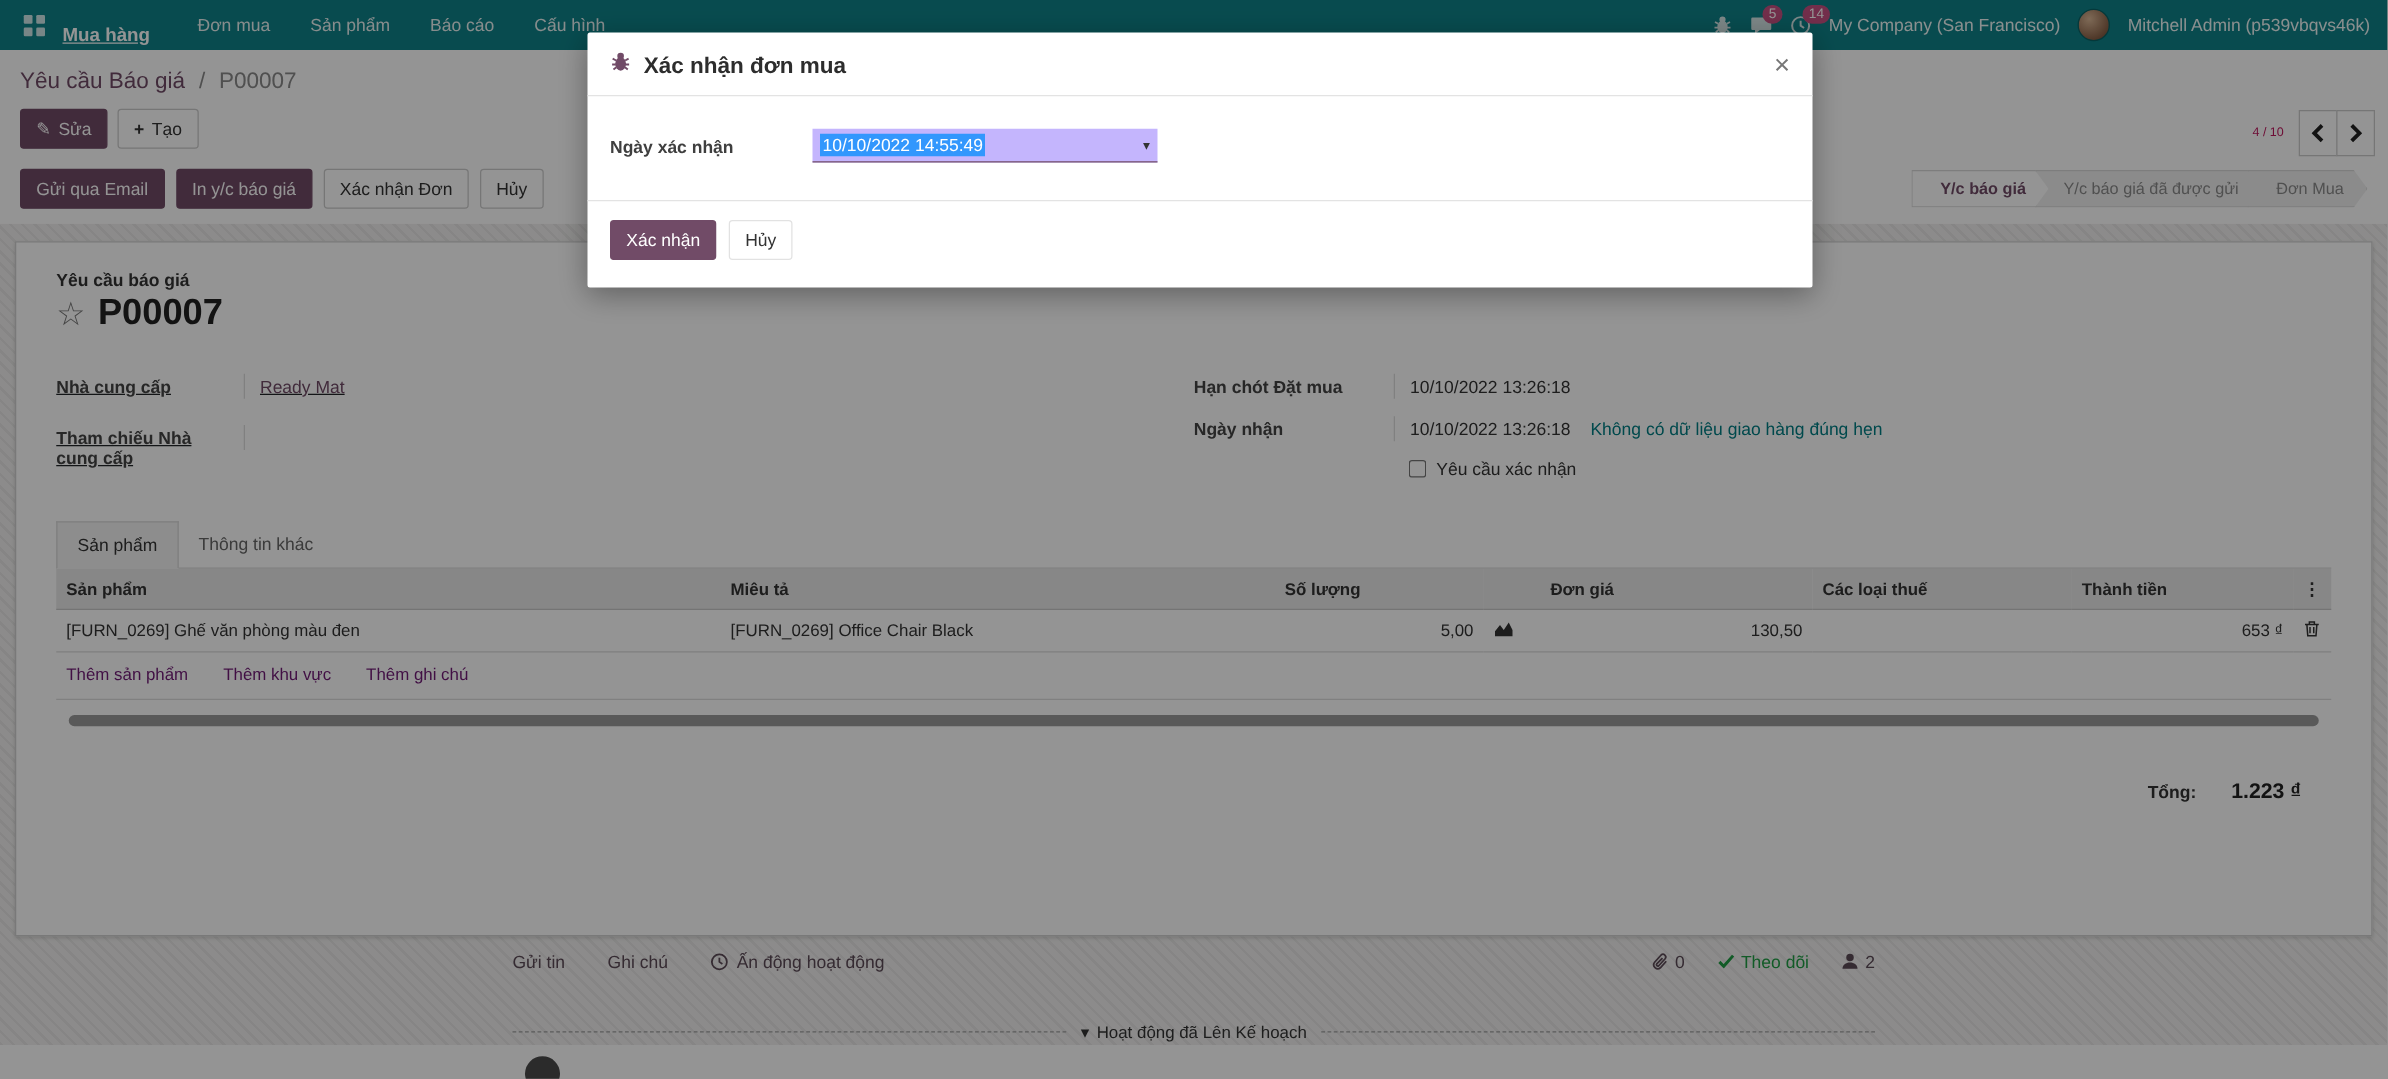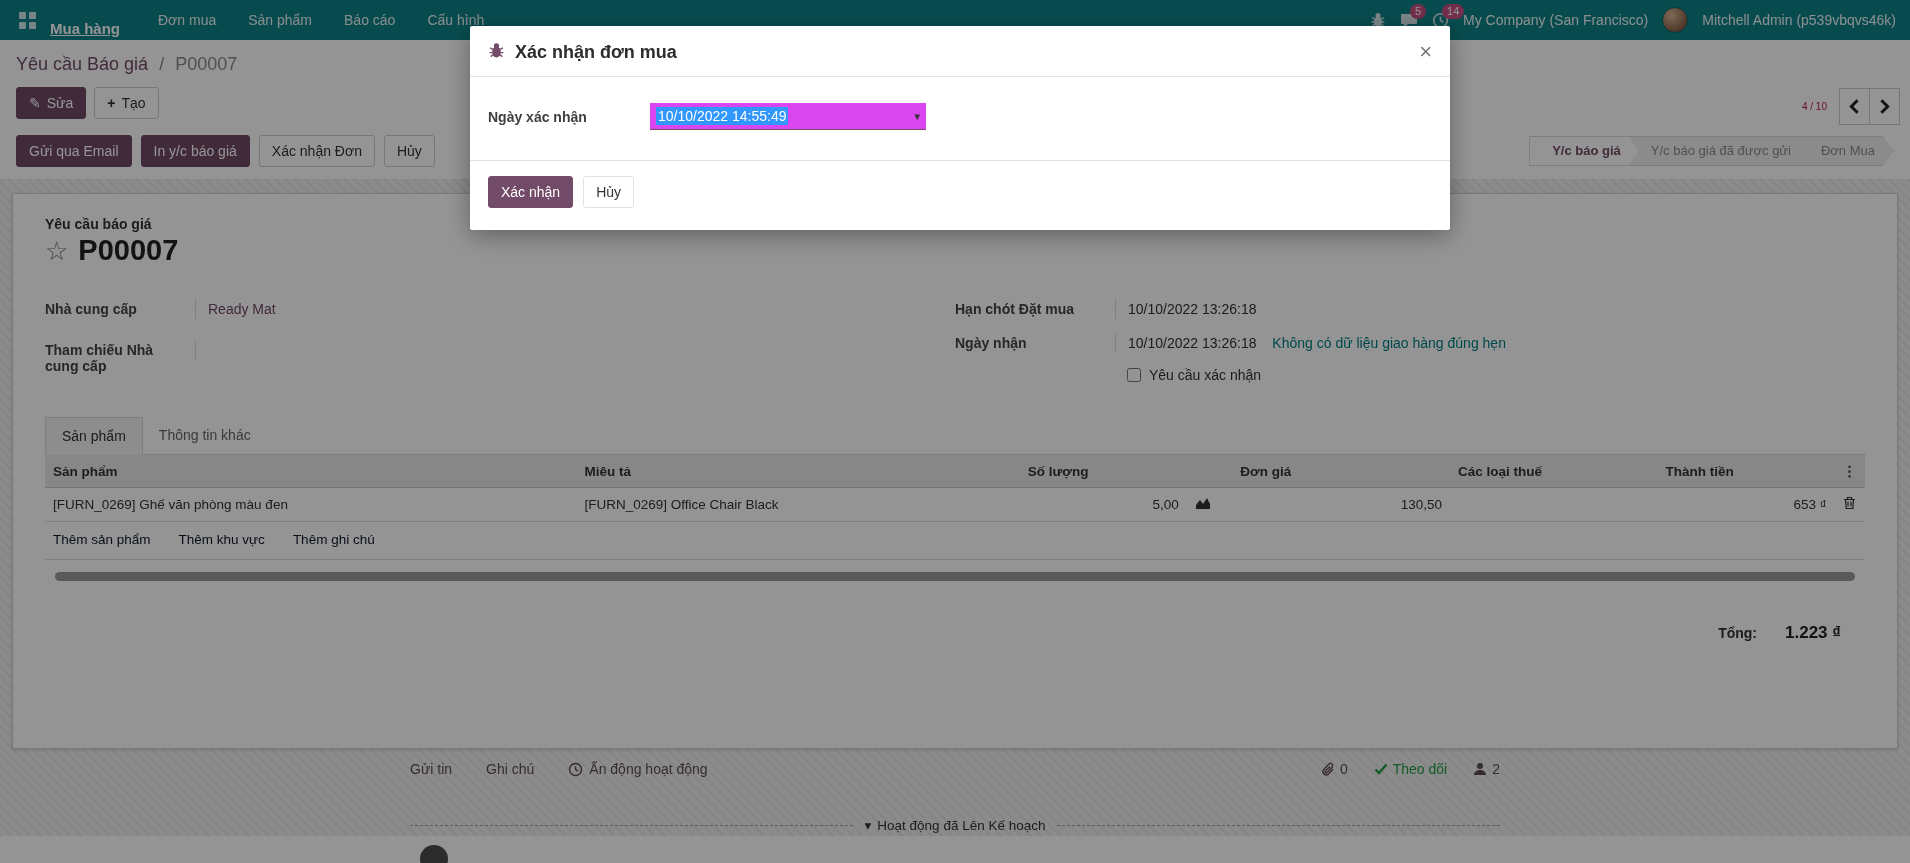--- a/index.html
+++ b/index.html
@@ -53,21 +53,21 @@
              background-image:repeating-linear-gradient(45deg, rgba(0,0,0,0.045) 0 2px, transparent 2px 7px);
              padding-top:14px; }
   .sheet { margin:0 12px; background:#fff; border:1px solid #d0d0d0; box-shadow:0 1px 3px rgba(0,0,0,.15);
            min-height:556px; padding:22px 32px 18px; position:relative; }
   .doc-type { font-size:14px; font-weight:bold; color:#333; }
   .title-row { display:flex; align-items:center; gap:10px; margin-top:2px; }
   .star { font-size:26px; color:#777; line-height:1; cursor:pointer; }
   .doc-name { font-size:29px; font-weight:bold; color:#222; }
   .fields { display:flex; margin-top:32px; }
   .fgroup { display:grid; grid-template-columns:150px 1fr; row-gap:14px; align-items:start; }
-  .fgroup.left { width:46%; }
+  .fgroup.left { width:46%;text-decoration:underline; }
   .fgroup.right { width:50%; margin-left:auto; grid-template-columns:160px 1fr; }
   .flabel { font-size:14px; font-weight:bold; color:#444; padding:2px 10px 2px 0; }
   .fvalue { font-size:14px; color:#333; border-left:1px solid #ddd; padding:2px 0 2px 12px; min-height:20px; }
   .fvalue.link { color:#714B67; cursor:pointer; }
   .fnote { color:#017e84; margin-left:12px; }
   .fcheck { display:flex; align-items:center; gap:8px; grid-column:1 / 3; margin-left:160px; padding-left:12px; }
   .fcheck input { width:14px; height:14px; cursor:pointer; }
   .fcheck span { font-size:14px; color:#333; }
 
   
@@ -79,21 +79,21 @@
   
   table.lines { width:100%; border-collapse:collapse; font-size:13.5px; }
   table.lines th { background:#e9e9e9; font-weight:bold; color:#333; text-align:left;
                    padding:8px 8px; border-bottom:1px solid #c9c9c9; }
   table.lines td { padding:8px 8px; border-bottom:1px solid #dcdcdc; color:#333; }
   .num { text-align:right; }
   .cell-icon { color:#714B67; }
   .trash { color:#666; cursor:pointer; }
   .opt-dots { color:#555; font-size:14px; cursor:pointer; text-align:center; }
   .tfoot-links { display:flex; gap:28px; padding:10px 8px 12px; border-bottom:1px solid #dcdcdc; }
-  .tlink { color:#0f172a; font-size:13.5px; cursor:pointer; }
+  .tlink { color:#701a75; font-size:13.5px; cursor:pointer; }
   .hscrollbar { height:9px; background:#9a9a9a; border-radius:5px; margin:12px 10px 0; cursor:pointer; }
   .total-row { display:flex; justify-content:flex-end; align-items:baseline; gap:28px; margin:42px 24px 0; }
   .total-label { font-size:14px; font-weight:bold; color:#333; }
   .total-value { font-size:17px; font-weight:bold; color:#222; }
 
   
   .chatter { width:1090px; margin:12px auto 0; }
   .chatter-top { display:flex; align-items:center; }
   .chat-btn { font-size:14px; color:#5c4a57; margin-right:34px; cursor:pointer; display:flex; align-items:center; gap:6px; }
   .chat-right { margin-left:auto; display:flex; align-items:center; gap:26px; }
@@ -107,21 +107,21 @@
   
   .backdrop { position:fixed; inset:0; background:rgba(0,0,0,0.42); z-index:50; }
   .modal { position:fixed; left:470px; top:26px; width:980px; background:#fff; z-index:100;
            border-radius:2px; box-shadow:0 6px 24px rgba(0,0,0,.35); }
   .modal-header { display:flex; align-items:flex-end; padding:15px 18px 13px; border-bottom:1px solid #e3e3e3; }
   .modal-title { font-size:18px; font-weight:bold; color:#2d2d2d; margin-left:10px; }
   .modal-close { margin-left:auto; font-size:22px; color:#777; cursor:pointer; line-height:1; }
   .modal-body { padding:26px 18px 30px; }
   .m-field { display:flex; align-items:center; }
   .m-label { width:162px; font-size:14px; font-weight:600; color:#3f3f3f; }
-  .m-input { width:276px; background:#d946ef; border:none; border-bottom:1px solid #714B67;
+  .m-input { width:276px; background:#c4b5fd; border:none; border-bottom:1px solid #714B67;
              padding:4px 6px; font-size:14px; position:relative; display:flex; align-items:center; cursor:text; }
   .m-input .sel { background:#3297fd; color:#fff; padding:1px 2px; }
   .m-caret { margin-left:auto; color:#333; font-size:11px; cursor:pointer; }
   .modal-footer { border-top:1px solid #e3e3e3; padding:15px 18px 22px; display:flex; gap:10px; }
   .bug-icon { color:#714B67; }
 </style>
 </head>
 <body>
 
 <div class="navbar">

